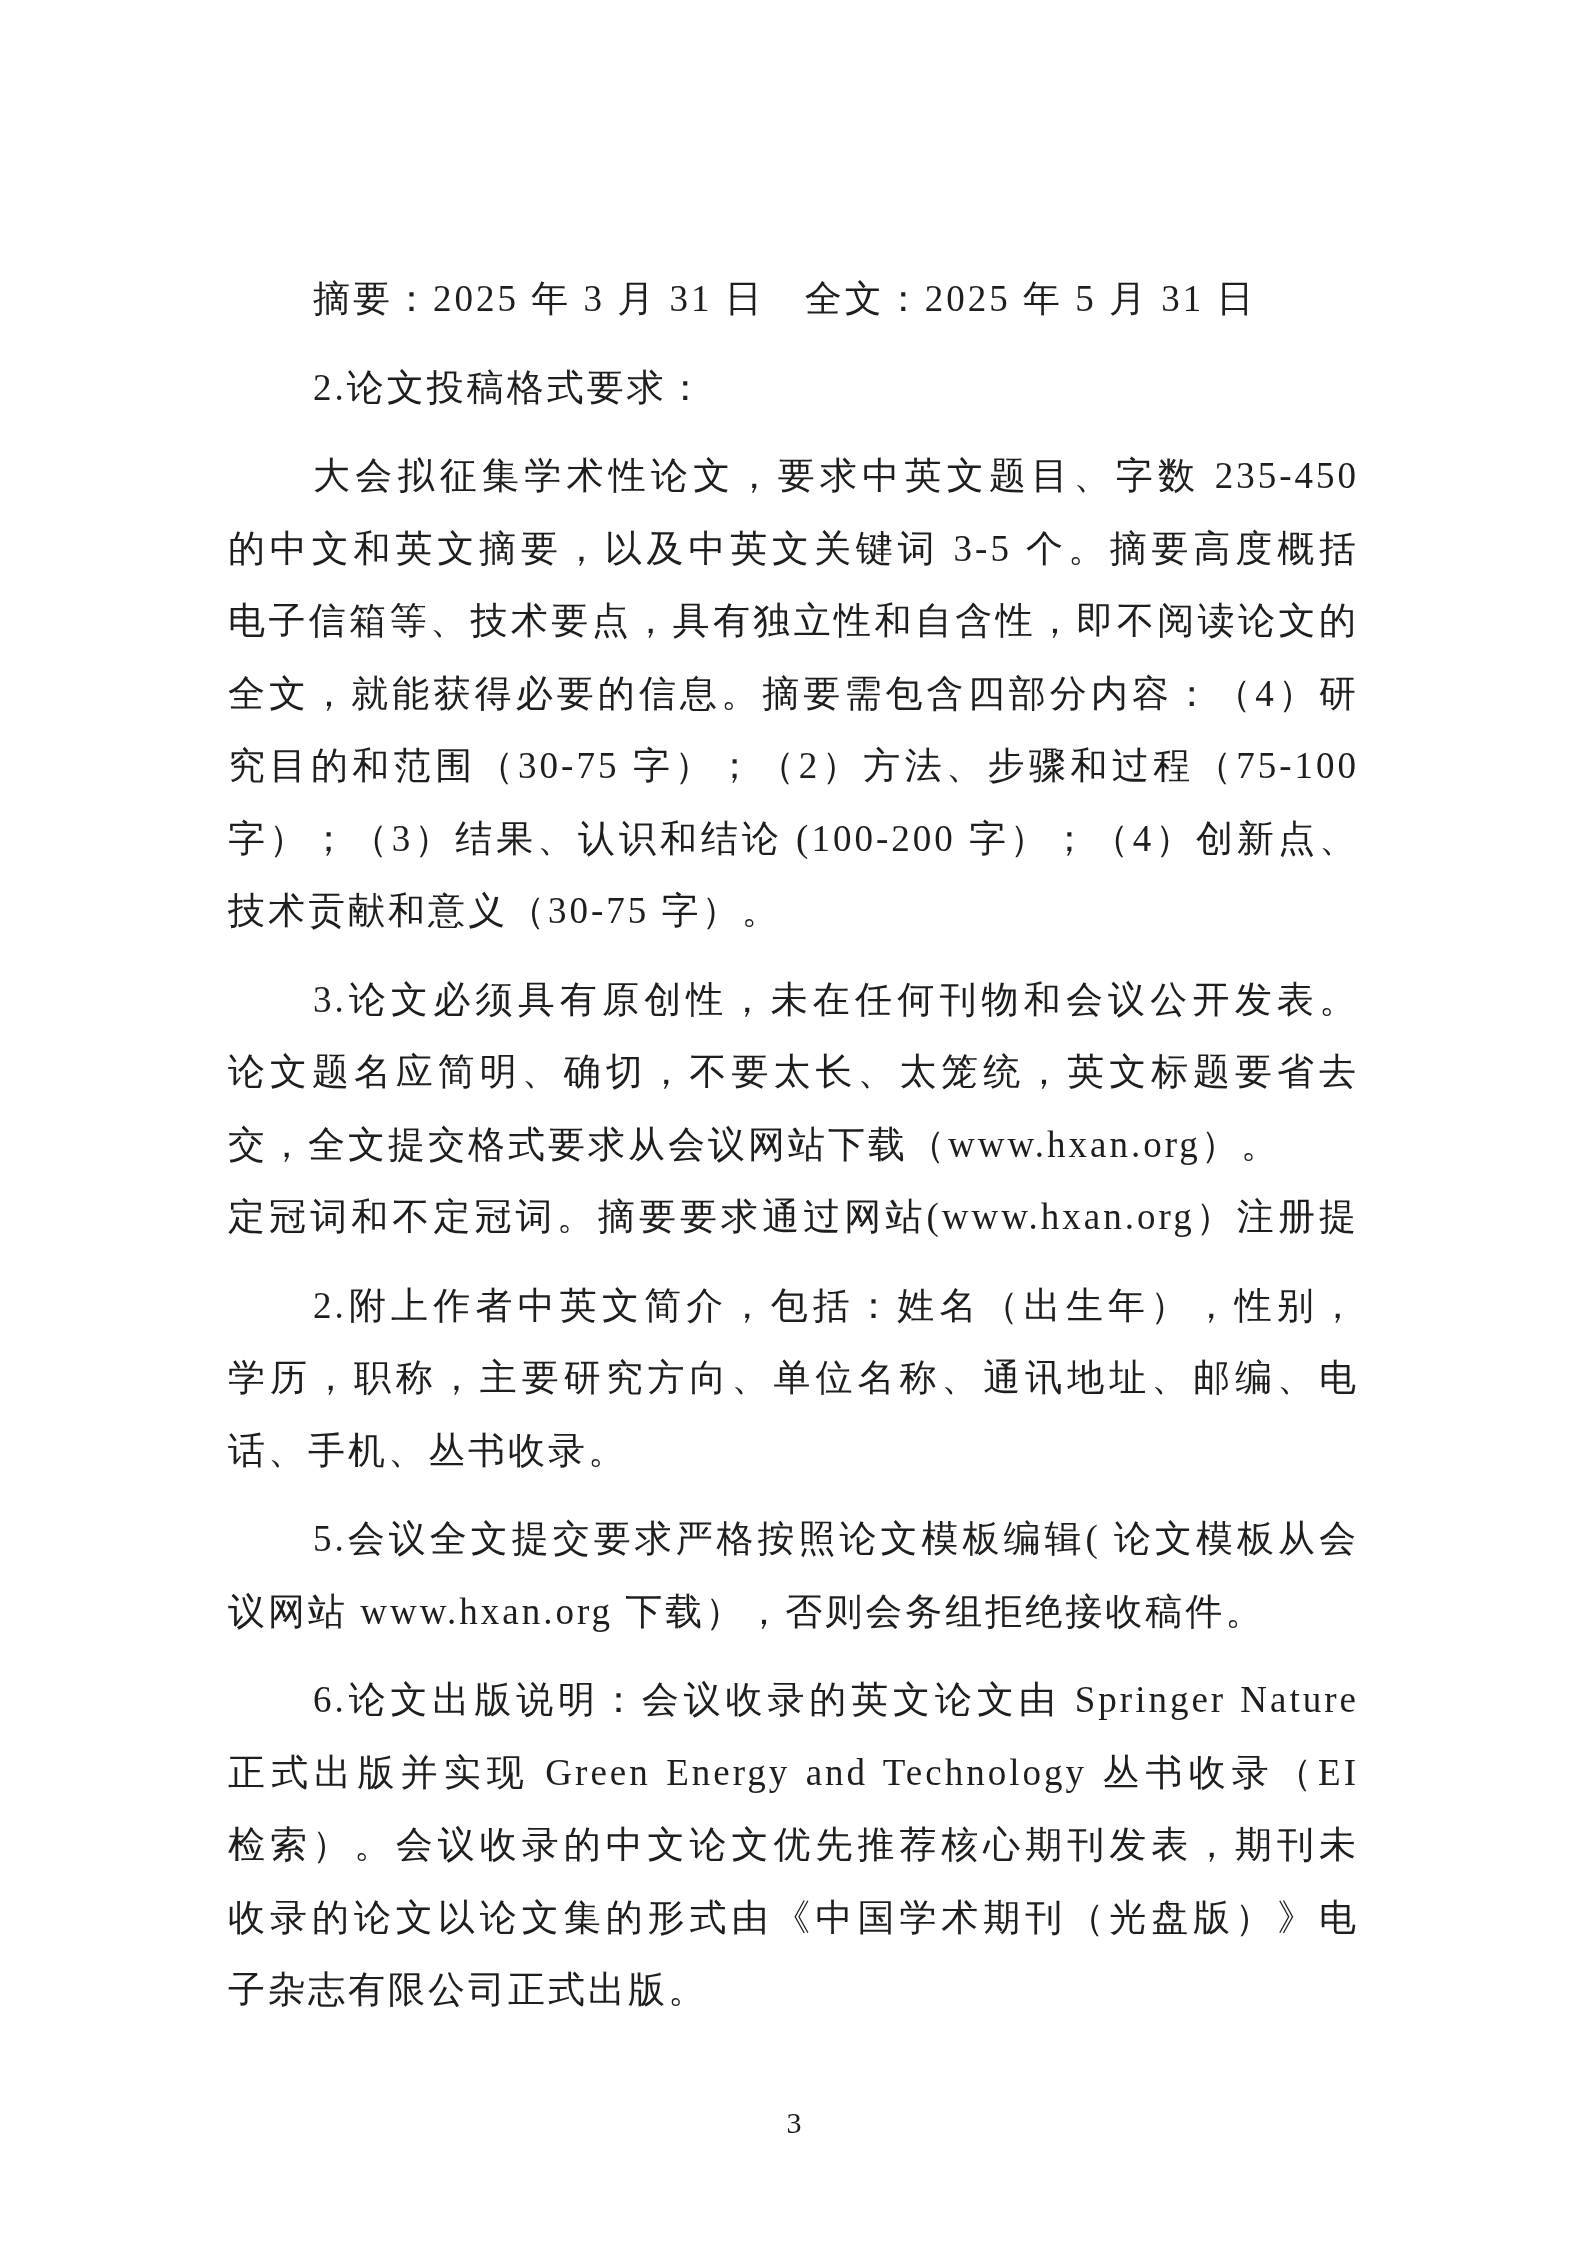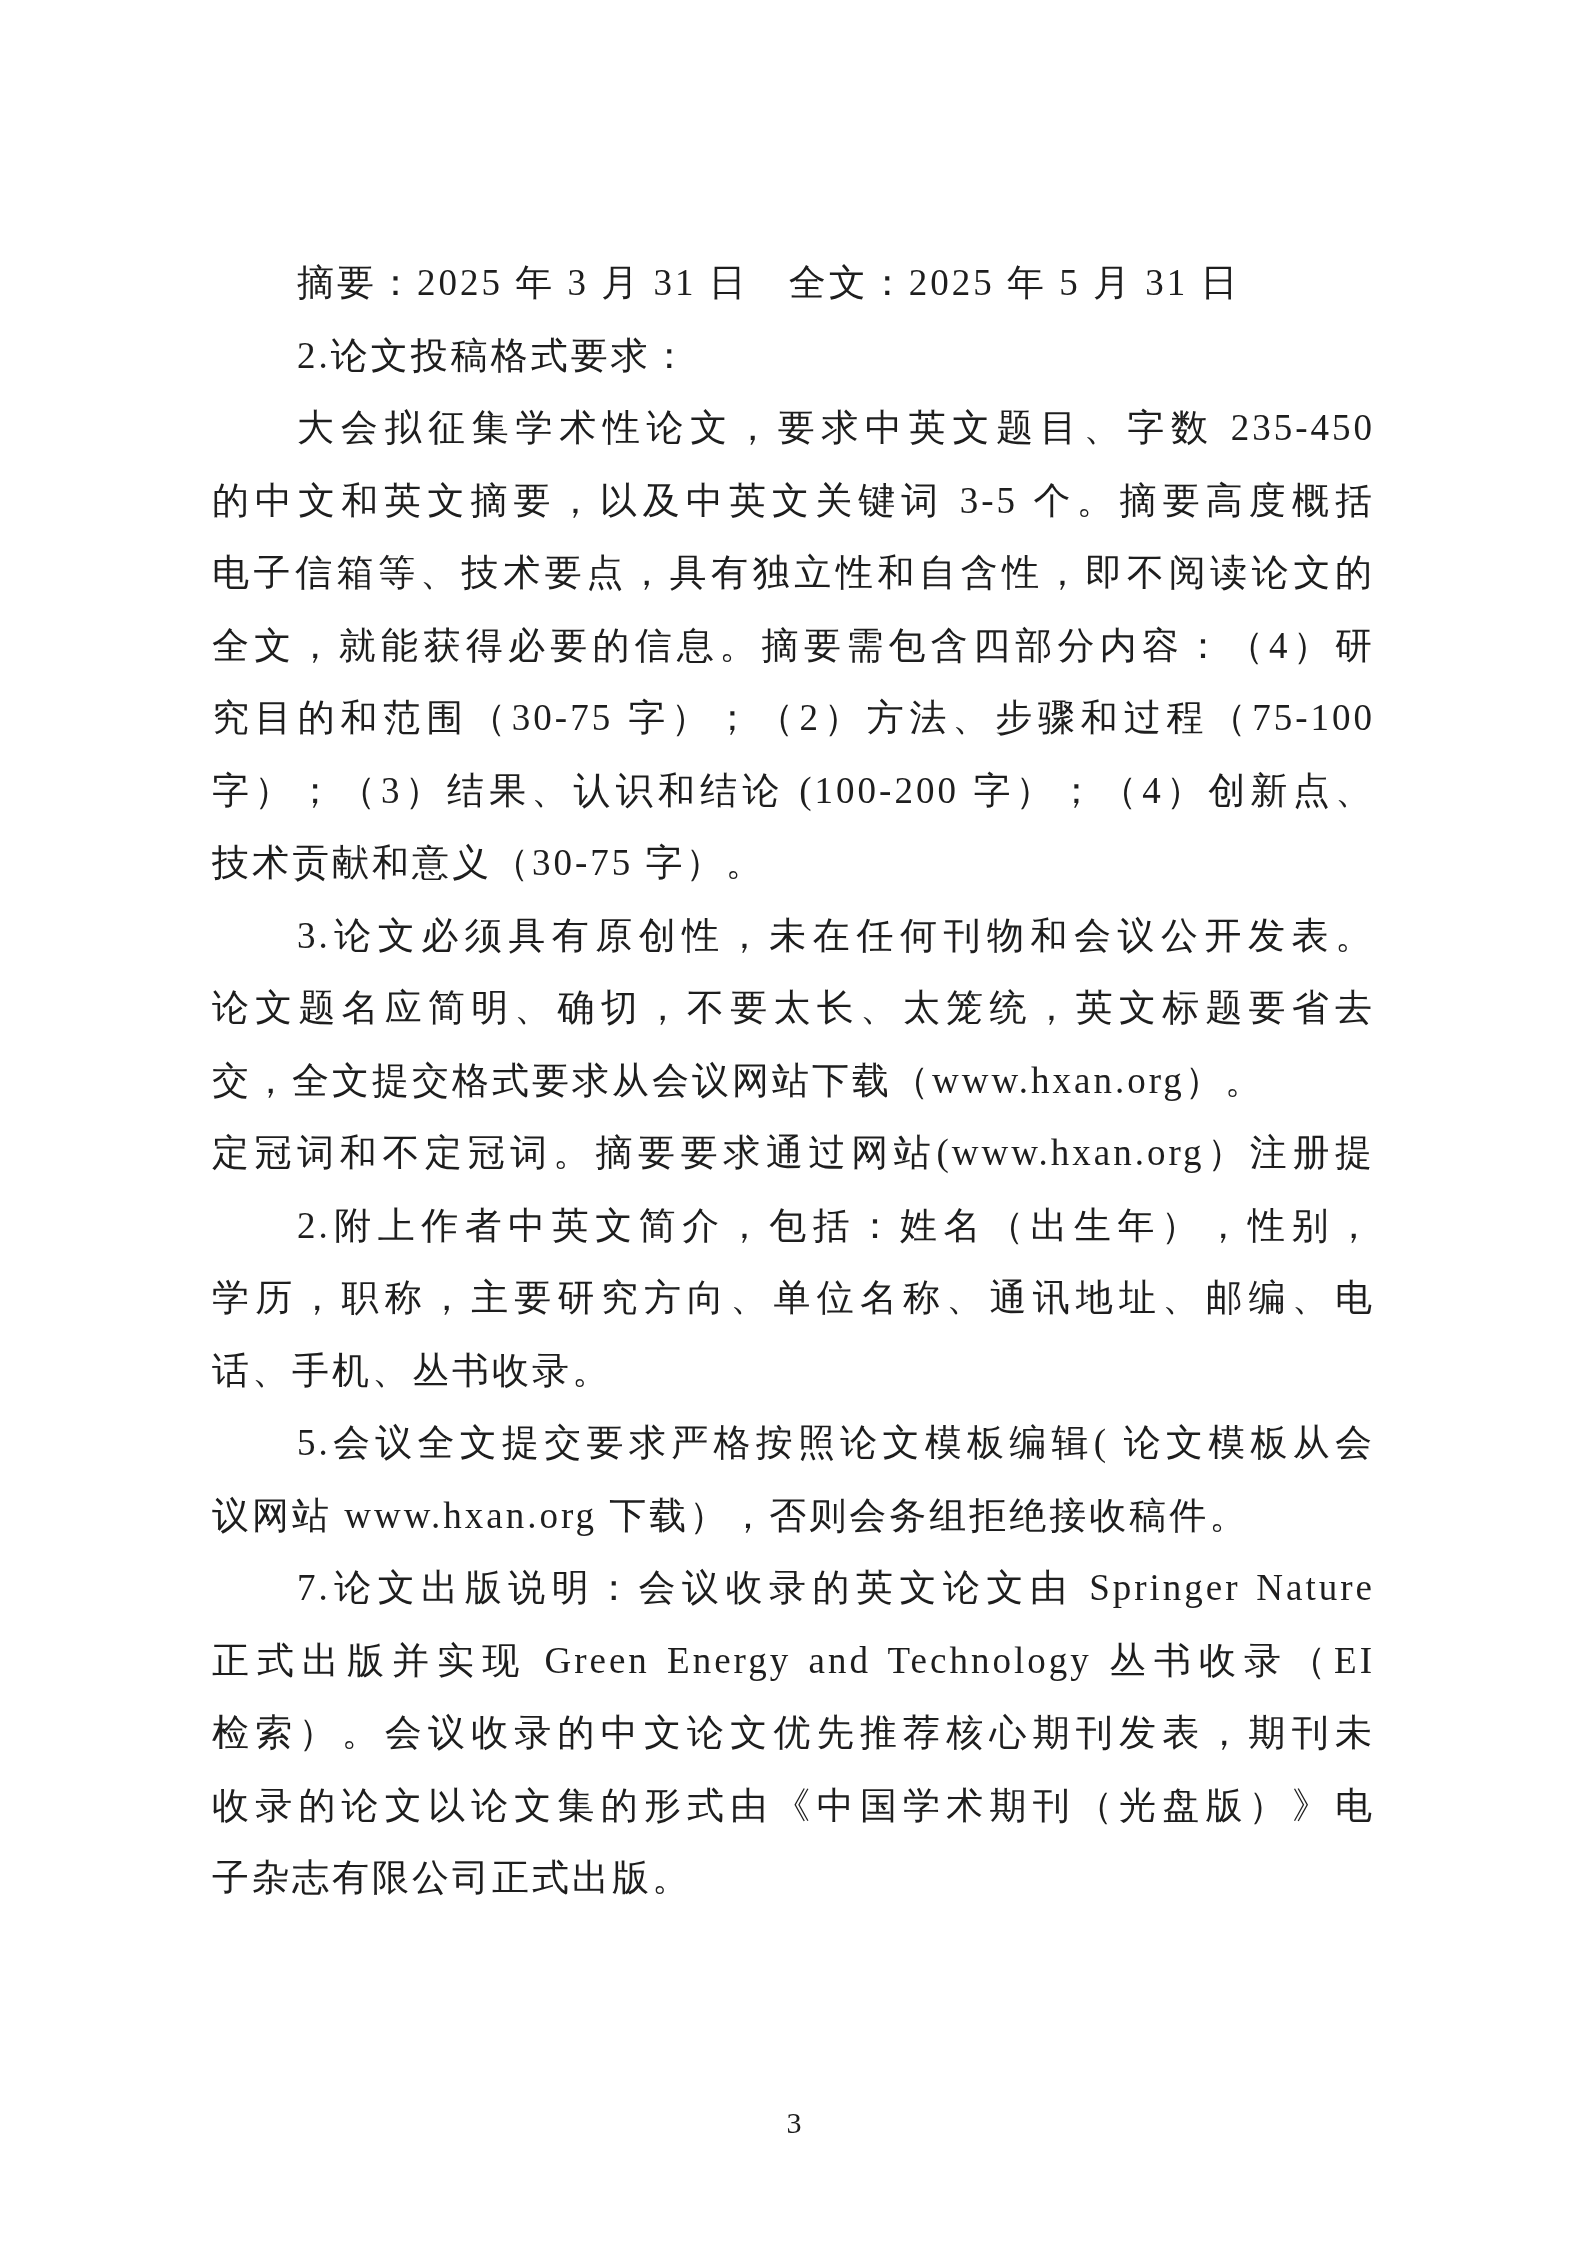--- a/index.html
+++ b/index.html
@@ -17,21 +17,21 @@
     color: #1e1e1e;
     overflow: hidden;
   }
   .doc-body {
     position: absolute;
     left: 212px;
     top: 247px;
     width: 1163px;
   }
   .para {
-    margin: 0;
+    margin: 16px;
     padding: 0;
   }
   .line {
     font-size: 37px;
     line-height: 72.5px;
     letter-spacing: 3px;
     text-align: justify;
     white-space: normal;
     font-weight: 400;
   }
@@ -92,21 +92,21 @@
       <div class="line fill">学历，职称，主要研究方向、单位名称、通讯地址、邮编、电</div>
       <div class="line">话、手机、丛书收录。</div>
     </div>
 
     <div class="para">
       <div class="line indent fill">5.会议全文提交要求严格按照论文模板编辑( 论文模板从会</div>
       <div class="line">议网站 www.hxan.org 下载），否则会务组拒绝接收稿件。</div>
     </div>
 
     <div class="para">
-      <div class="line indent fill">7.论文出版说明：会议收录的英文论文由 Springer Nature</div>
+      <div class="line indent fill">6.论文出版说明：会议收录的英文论文由 Springer Nature</div>
       <div class="line fill">正式出版并实现 Green Energy and Technology 丛书收录（EI</div>
       <div class="line fill">检索）。会议收录的中文论文优先推荐核心期刊发表，期刊未</div>
       <div class="line fill">收录的论文以论文集的形式由《中国学术期刊（光盘版）》电</div>
       <div class="line">子杂志有限公司正式出版。</div>
     </div>
 
   </div>
 
   <div class="footer">3</div>
 

